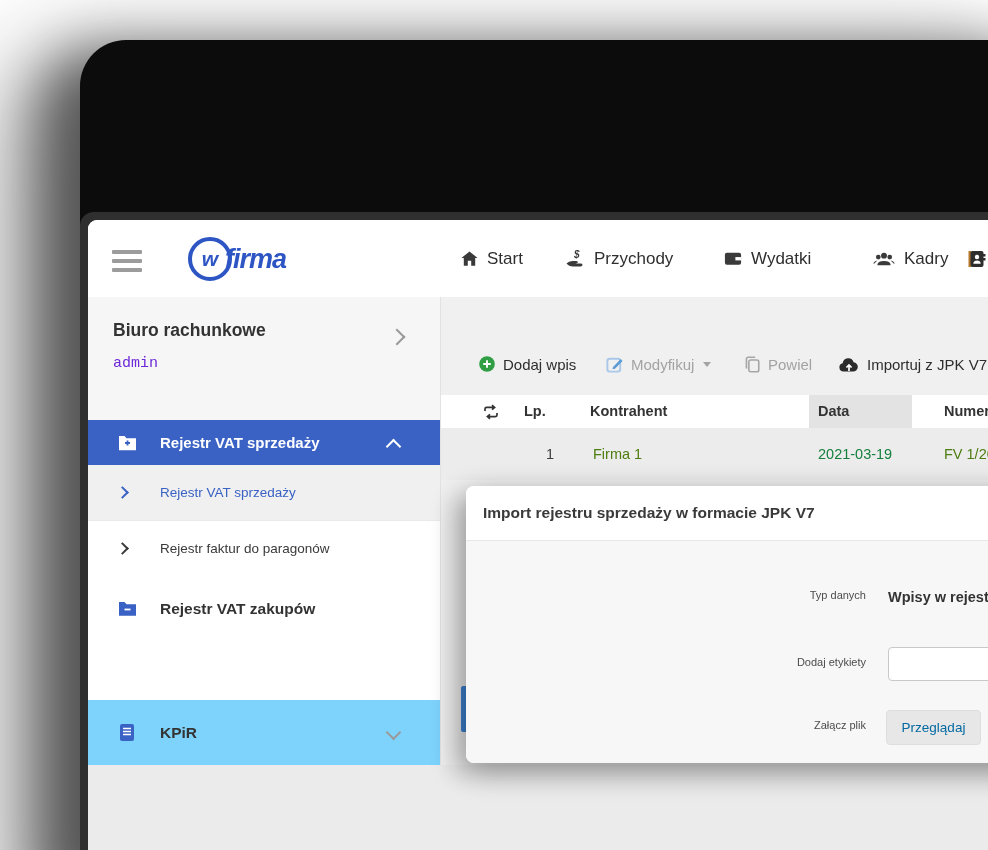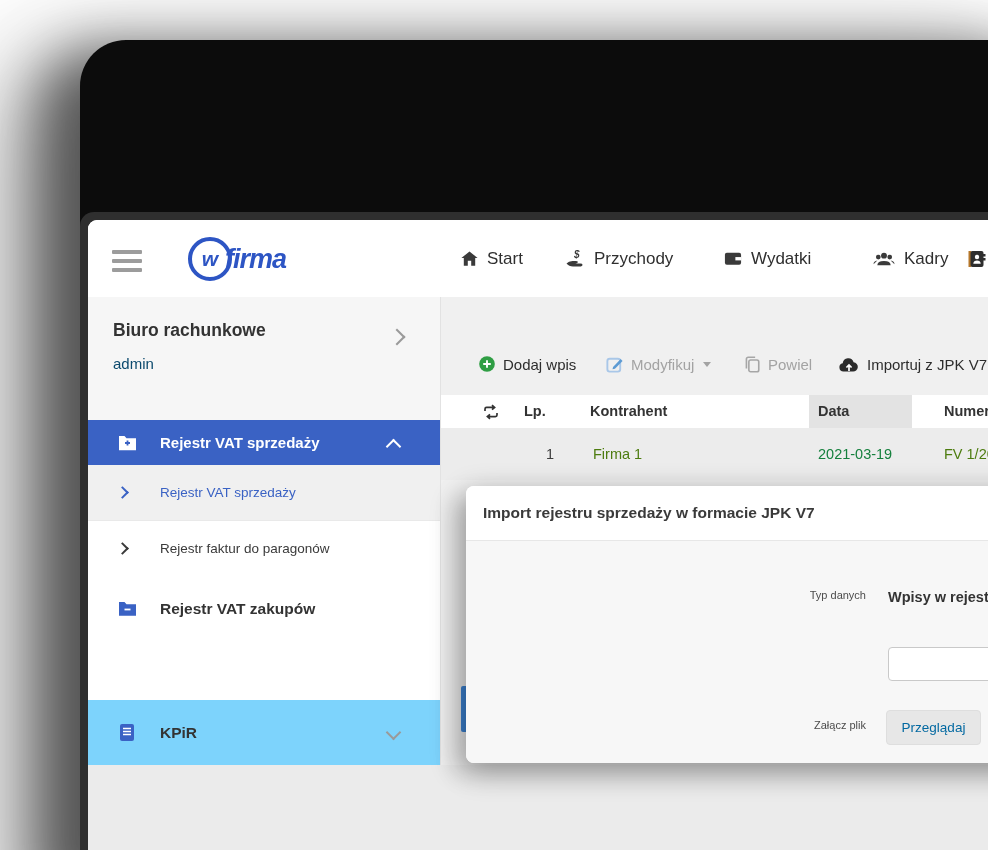--- a/index.html
+++ b/index.html
@@ -28,21 +28,21 @@
   .logo .word{font-weight:bold;font-style:italic;font-size:27px;margin-left:-7px;letter-spacing:-1px;}
   .nav-item{top:0;height:77px;display:flex;align-items:center;gap:8px;
             font-size:17px;color:#2f2f2f;cursor:pointer;}
   .nav-item svg{flex:0 0 auto;}
 
   
   .side-bg{left:0;top:77px;width:352px;height:468px;background:#fff;}
   .vdiv{left:352px;top:77px;width:1px;height:468px;background:#e2e2e2;}
   .company{left:0;top:77px;width:352px;height:123px;background:#f6f6f6;cursor:pointer;}
   .company .title{position:absolute;left:25px;top:23px;font-size:17.5px;font-weight:bold;color:#333;}
-  .company .admin{position:absolute;left:25px;top:58px;font-size:15px;color:#0c4a6e;}
+  .company .admin{position:absolute;left:25px;top:58px;font-size:15px;color:#6d28d9;font-family:Liberation Mono, monospace;}
   .chev{display:inline-block;width:9px;height:9px;border-top:2px solid currentColor;
         border-right:2px solid currentColor;}
   .chev.right{transform:rotate(45deg);}
   .chev.up{transform:rotate(-45deg);}
   .chev.down{transform:rotate(135deg);}
   .s-item{left:0;width:352px;cursor:pointer;text-align:right;}
   .active-item{top:200px;height:45px;background:#3a62c4;color:#fff;}
   .active-item .lbl{position:absolute;left:72px;line-height:45px;font-size:15px;font-weight:bold;color:#fff;}
   .sub1{top:245px;height:55px;background:#f0f0f0;color:#3a62c4;}
   .sub2{top:300px;height:57px;background:#fff;border-top:1px solid #e9e9e9;color:#3a3a3a;}
@@ -267,20 +267,21 @@
   <div class="abs sliver"></div>
 
   <div class="abs modal">
     <div class="m-head">
       <span class="m-title">Import rejestru sprzedaży w formacie JPK V7</span>
     </div>
     <div class="m-body">
       <span class="m-label" style="top:48px">Typ danych</span>
       <span class="m-value" style="top:48px">Wpisy w rejestrze</span>
 
+      <span class="m-label" style="top:115px">Dodaj etykiety</span>
       <input class="m-input" type="text" value="" style="">
 
       <span class="m-label" style="top:178px">Załącz plik</span>
       <button class="m-btn">Przeglądaj</button>
     </div>
   </div>
 
 </div>
 
 </body></html>

